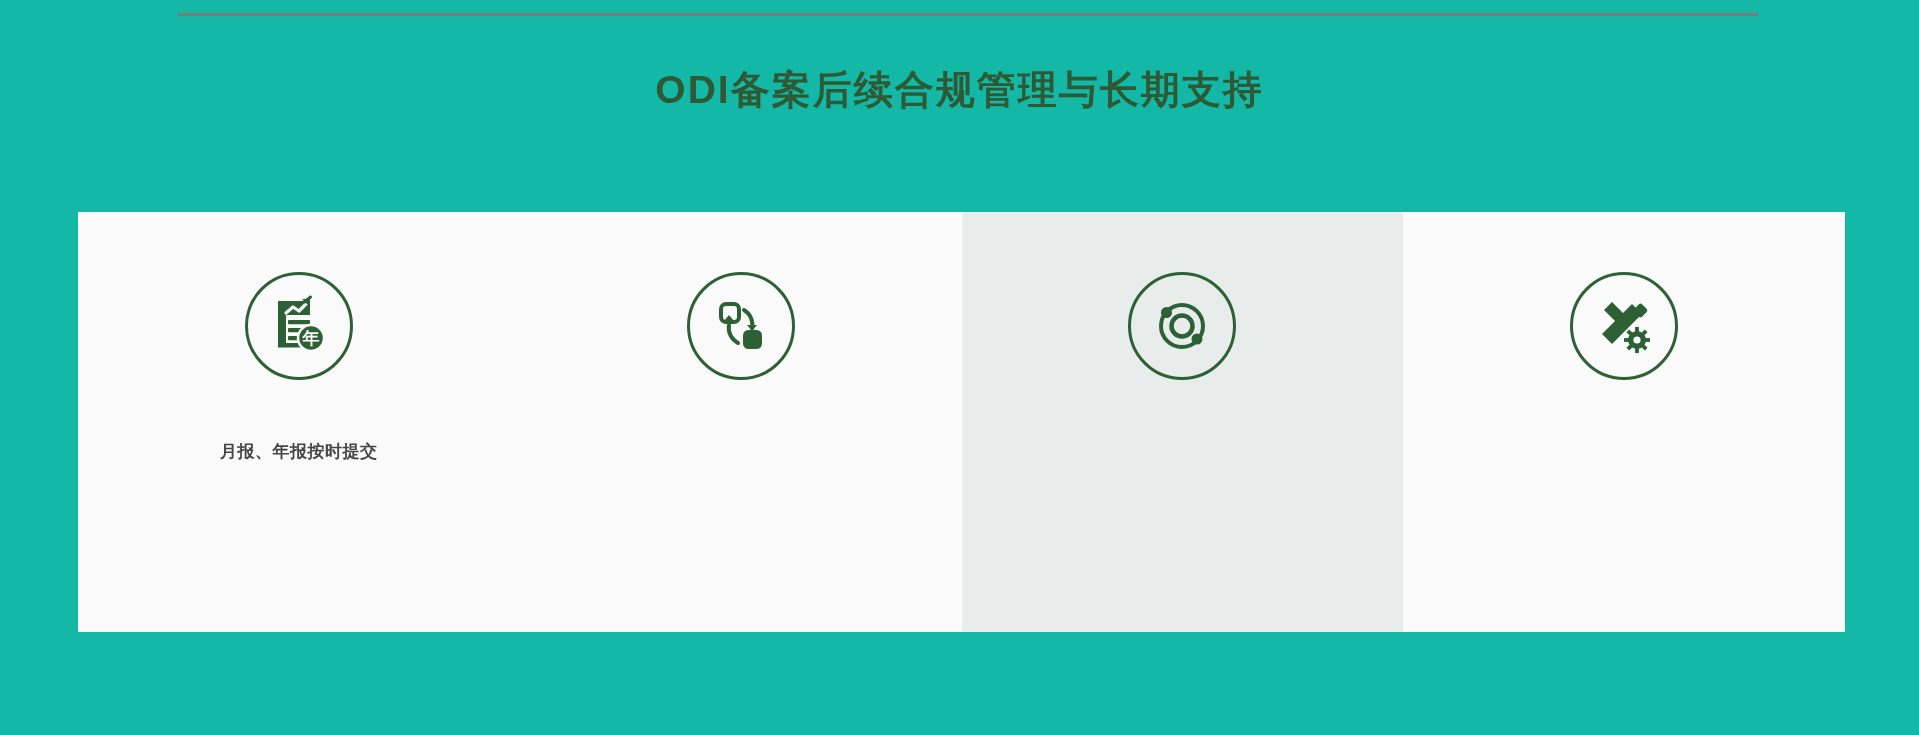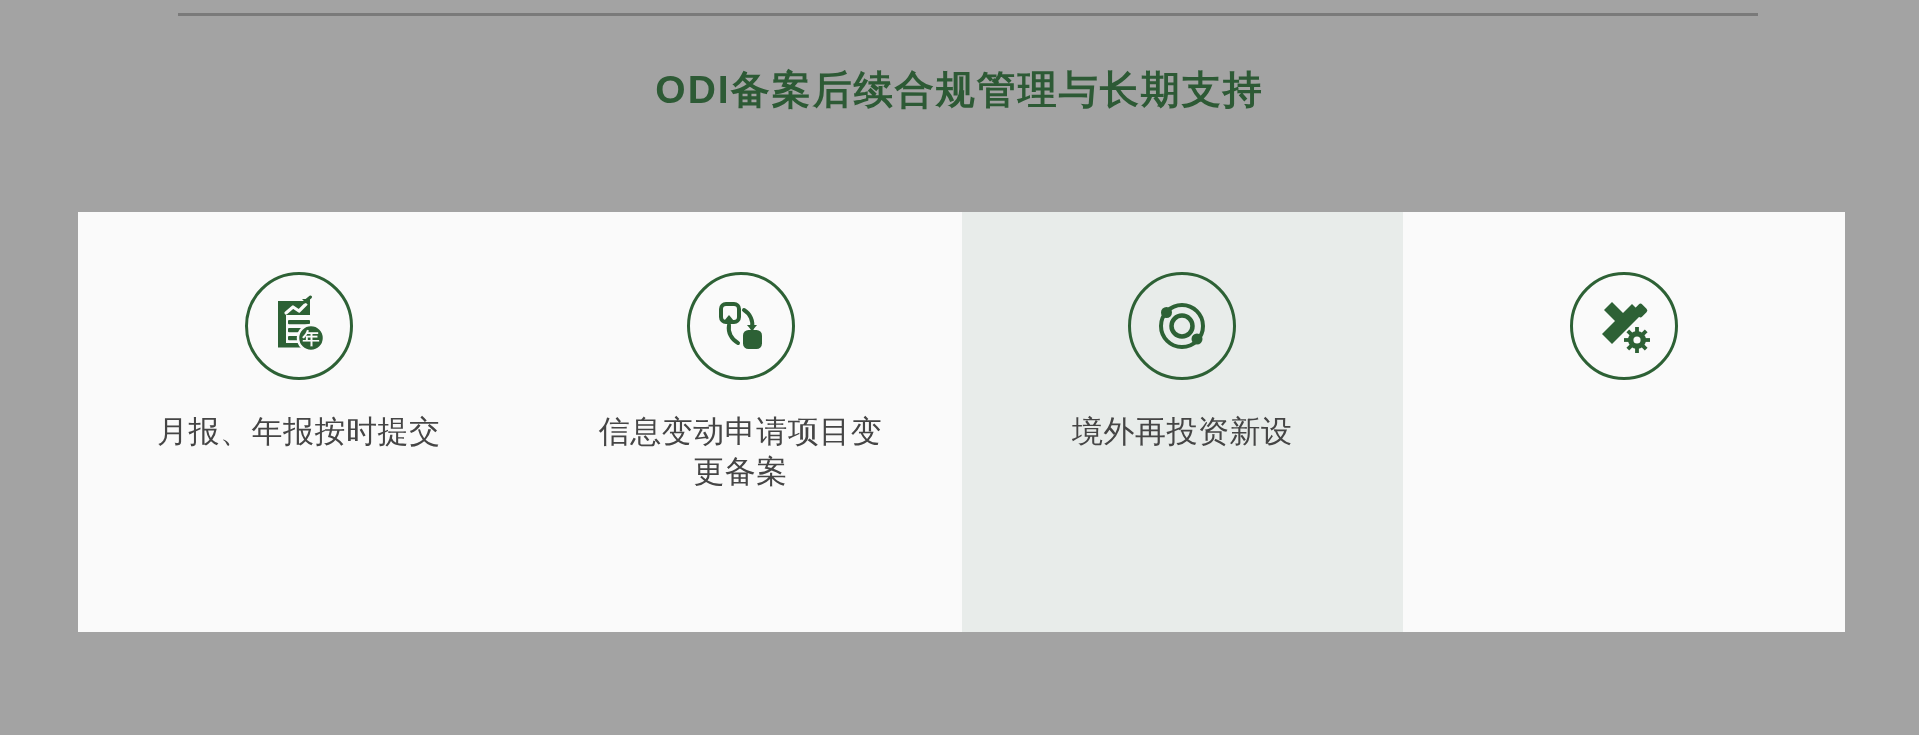--- a/index.html
+++ b/index.html
@@ -13,21 +13,21 @@
     height: 735px;
     font-family: "Liberation Sans", "DejaVu Sans", sans-serif;
     overflow: hidden;
     position: relative;
   }
 
   .page {
     position: relative;
     width: 1919px;
     height: 735px;
-    background: #a3a3a3;
+    background: #14b8a6;
   }
 
   
   .top-rule {
     position: absolute;
     left: 178px;
     top: 13px;
     width: 1580px;
     height: 3px;
     background: #7a7a7a;
@@ -82,27 +82,27 @@
     justify-content: center;
     box-sizing: border-box;
     flex: 0 0 auto;
   }
 
   .icon-wrap svg {
     display: block;
   }
 
   .card-label {
-    margin-top: 32px;
+    margin-top: 52px;
     width: 86%;
     text-align: center;
-    font-size: 31px;
+    font-size: 17px;
     line-height: 40px;
     color: #454545;
-    font-weight: 400;
+    font-weight: 700;
     letter-spacing: 0.5px;
     white-space: pre-line;
   }
 </style>
 </head>
 <body>
 
 <div class="page">
 
   <div class="top-rule"></div>
@@ -142,34 +142,31 @@
       <div class="icon-wrap">
         <svg width="64" height="64" viewBox="0 0 64 64" aria-hidden="true">
           <rect x="12" y="10" width="18" height="18" rx="5" fill="none" stroke="#2d6135" stroke-width="4"></rect>
           <rect x="34" y="36" width="19" height="19" rx="5.5" fill="#2d6135"></rect>
           <path d="M35 16 a17 17 0 0 1 8 18" fill="none" stroke="#2d6135" stroke-width="4" stroke-linecap="round"></path>
           <path d="M38 31 l5 6 5 -6 z" fill="#2d6135"></path>
           <path d="M29 49 a17 17 0 0 1 -9 -18" fill="none" stroke="#2d6135" stroke-width="4" stroke-linecap="round"></path>
           <path d="M25 27 l-5 -6 -5 6 z" fill="#2d6135"></path>
         </svg>
       </div>
-      <div class="card-label">信息变动申请项目变
-更备案</div>
     </div>
 
     <div class="card tone-tint">
       <div class="icon-wrap">
         <svg width="62" height="62" viewBox="0 0 62 62" aria-hidden="true">
           <circle cx="31" cy="31" r="21" fill="none" stroke="#2d6135" stroke-width="4"></circle>
           <circle cx="31" cy="31" r="10.5" fill="none" stroke="#2d6135" stroke-width="4.5"></circle>
           <circle cx="15.5" cy="17.5" r="5.5" fill="#2d6135"></circle>
           <circle cx="46" cy="44" r="5.5" fill="#2d6135"></circle>
         </svg>
       </div>
-      <div class="card-label">境外再投资新设</div>
     </div>
 
     <div class="card tone-plain">
       <div class="icon-wrap">
         <svg width="64" height="64" viewBox="0 0 64 64" aria-hidden="true">
           <g fill="#2d6135">
 
             <path d="M40 10 l10 10 -30 30 -10 -10 z"></path>
 
             <path d="M12 16 l8 -8 14 14 -8 8 z"></path>

